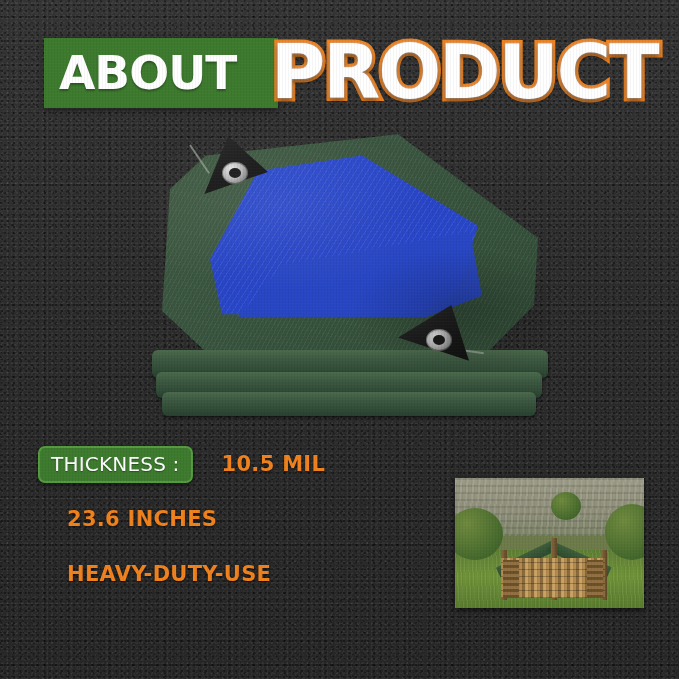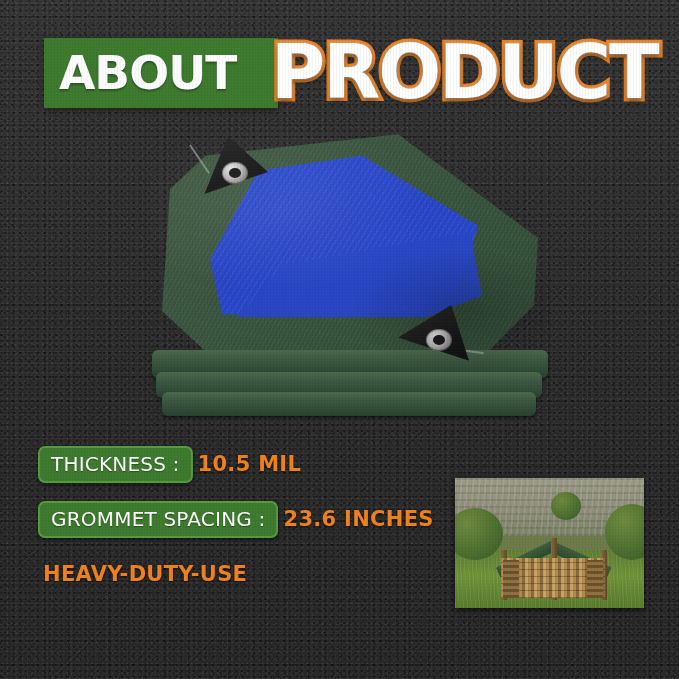--- a/index.html
+++ b/index.html
@@ -202,21 +202,21 @@
     color: #ffffff;
     font-size: 20px;
     font-weight: 400;
     letter-spacing: 0.2px;
     font-family: "DejaVu Sans", sans-serif;
     white-space: nowrap;
     box-shadow: 0 2px 4px rgba(0,0,0,0.5);
     text-shadow: 0 1px 1px rgba(0,0,0,0.35);
   }
   .spec-value {
-    margin-left: 5px;
+    margin-left: 29px;
     color: #f0821e;
     font-size: 21px;
     font-weight: 900;
     letter-spacing: 0.3px;
     font-family: "DejaVu Sans", sans-serif;
     white-space: nowrap;
     text-shadow: 0 1px 3px rgba(0,0,0,0.6);
   }
 
   
@@ -311,21 +311,20 @@
 
   <div class="specs">
 
     <div class="spec-row">
       <span class="spec-label">THICKNESS :</span>
       <span class="spec-value">10.5 MIL</span>
     </div>
 
 
     <div class="spec-row">
-      <span class="spec-label">GROMMET SPACING :</span>
       <span class="spec-value">23.6 INCHES</span>
     </div>
 
     <div class="spec-row">
       <span class="spec-value">HEAVY-DUTY-USE</span>
     </div>
 
   </div>
 
   <div class="inset">

